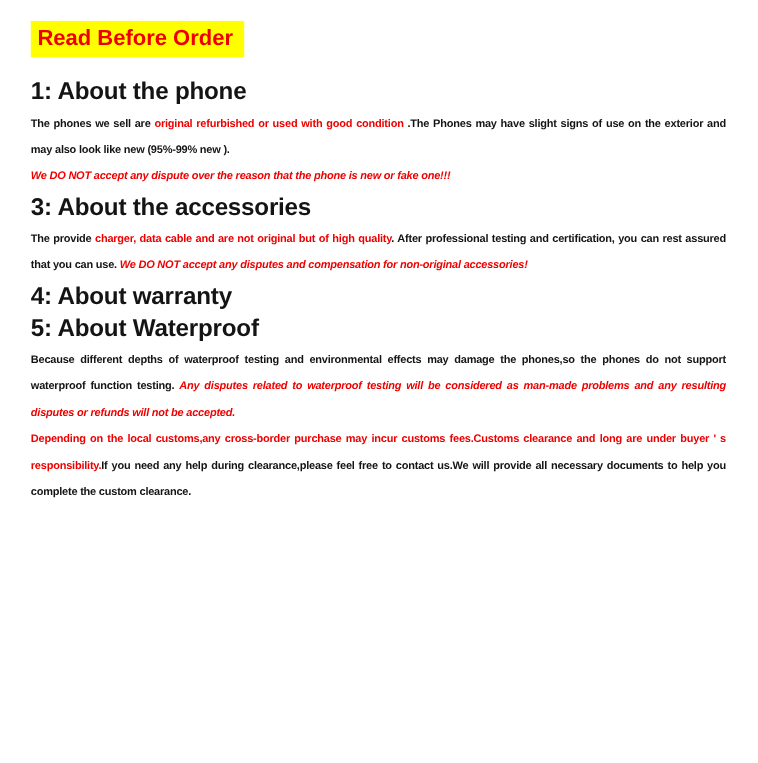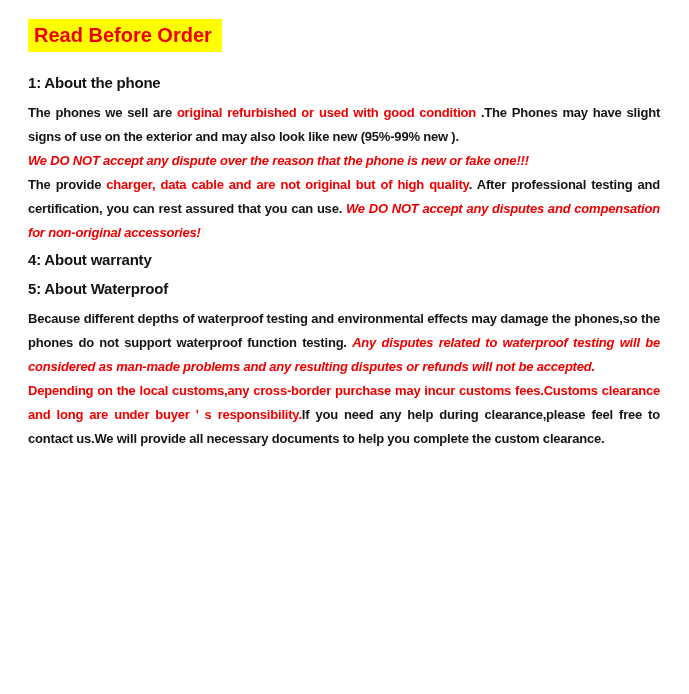--- a/index.html
+++ b/index.html
@@ -28,30 +28,30 @@
     background:var(--highlight);
     color:var(--red);
     font-size:20px;
     font-weight:bold;
     line-height:1.2;
     padding:4px 10px 5px 6px;
     margin:0 0 16px 0;
     letter-spacing:0px;
   }
   h2.section-heading{
-    font-size:15px;
+    font-size:22px;
     font-weight:bold;
     color:var(--black);
     margin:4px 0 7px 0;
     line-height:22px;
     letter-spacing:-0.2px;
   }
   p.section-paragraph{
     margin:0;
-    font-size:13px;
+    font-size:10px;
     font-weight:bold;
     line-height:24px;
     text-align:justify;
     text-align-last:left;
     letter-spacing:-0.2px;
     color:var(--black);
   }
   .run.black{color:var(--black);}
   .run.red{color:var(--red);}
   .run.red-italic{color:var(--red);font-style:italic;}
@@ -63,20 +63,21 @@
 
   <div class="title-highlight">Read Before Order</div>
 
   <section>
     <h2 class="section-heading">1: About the phone</h2>
     <p class="section-paragraph"><span class="run black">The phones we sell are </span><span class="run red">original refurbished or used with good condition </span><span class="run black">.The Phones may have slight signs of use on the exterior and may also look like new (95%-99% new ).</span><br><span class="run red-italic">We DO NOT accept any dispute over the reason that the phone is new or fake one!!!</span></p>
   </section>
 
 
   <section>
+    <h2 class="section-heading">3: About the accessories</h2>
     <p class="section-paragraph"><span class="run black">The provide </span><span class="run red">charger, data cable and are not original but of high quality</span><span class="run black">. After professional testing and certification, you can rest assured that you can use. </span><span class="run red-italic">We DO NOT accept any disputes and compensation for non-original accessories!</span></p>
   </section>
 
   <section>
     <h2 class="section-heading">4: About warranty</h2>
   </section>
 
   <section>
     <h2 class="section-heading">5: About Waterproof</h2>
     <p class="section-paragraph"><span class="run black">Because different depths of waterproof testing and environmental effects may damage the phones,so the phones do not support waterproof function testing. </span><span class="run red-italic">Any disputes related to waterproof testing will be considered as man-made problems and any resulting disputes or refunds will not be accepted.</span></p>

